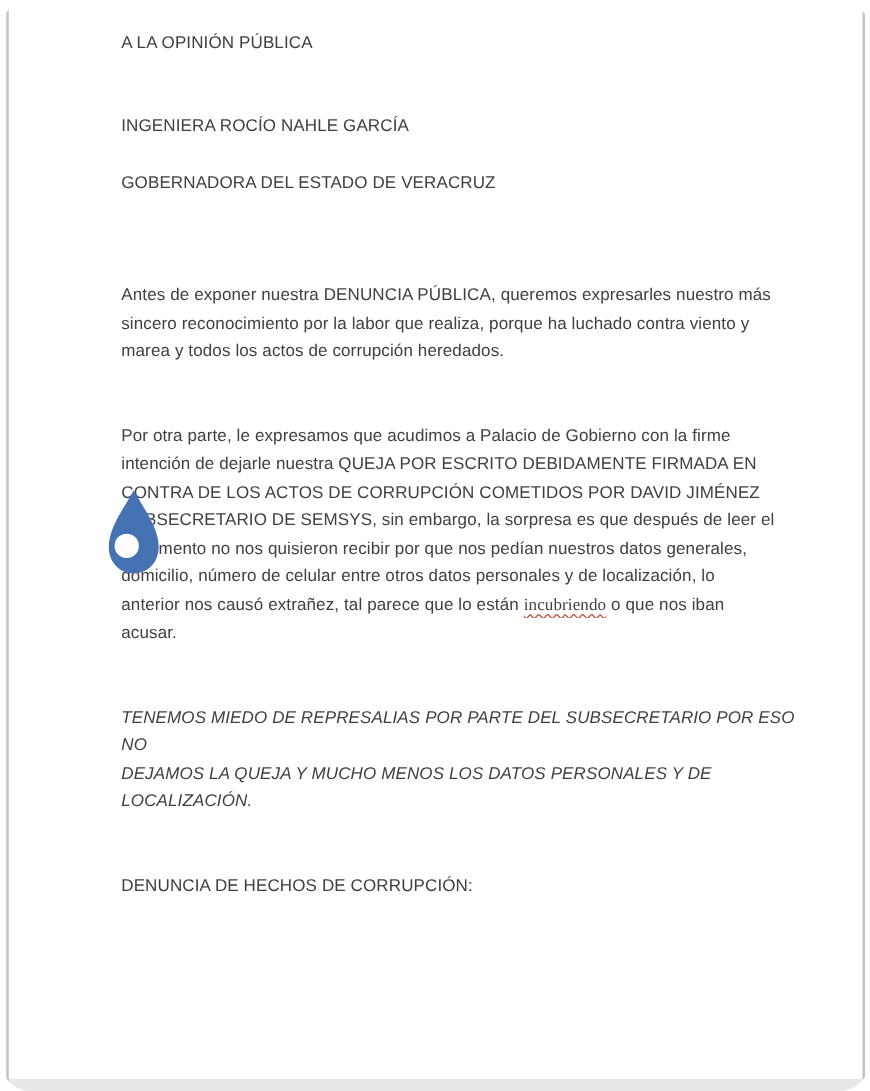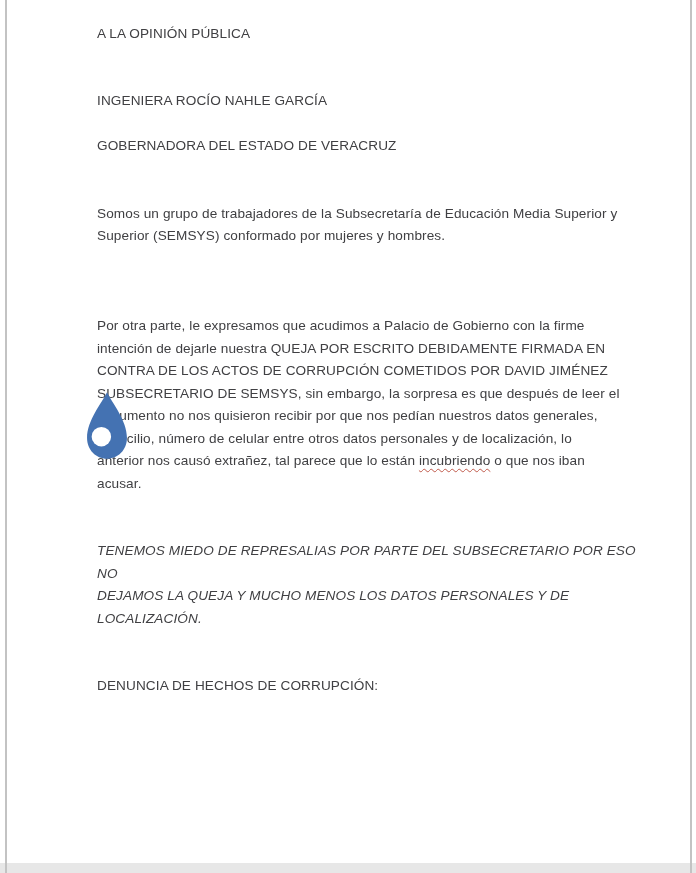--- a/index.html
+++ b/index.html
@@ -7,20 +7,21 @@
     padding: 0;
     background: #ffffff;
   }
   .page {
     position: relative;
     width: 696px;
     height: 873px;
     background: #ffffff;
     overflow: hidden;
     font-family: "Liberation Sans", "DejaVu Sans", sans-serif;
+    border-radius: 25px;
   }
   .edge-left, .edge-right {
     position: absolute;
     top: 0;
     bottom: 0;
     width: 2px;
     background: #c3c3c3;
     z-index: 3;
   }
   .edge-left  { left: 5px; }
@@ -54,20 +55,21 @@
   .para-recognition { margin-bottom: 28px; }
   .para-complaint   { margin-bottom: 15px; }
   .para-fear        { margin-bottom: 27px; font-style: italic; }
   .para-denuncia    { margin-bottom: 34px; }
   .misspelled {
     text-decoration: underline;
     text-decoration-style: wavy;
     text-decoration-color: #c05a4c;
     text-decoration-thickness: 1px;
     text-underline-offset: 3px;
+    font-family: Liberation Serif, serif;
   }
   .watermark-drop {
     position: absolute;
     left: 85px;
     top: 392px;
     width: 44px;
     height: 68px;
     z-index: 4;
   }
 </style>
@@ -79,23 +81,24 @@
   <div class="edge-left"></div>
   <div class="edge-right"></div>
   <div class="page-bottom-strip"></div>
 
   <div class="content">
     <p class="doc-title"><span>A LA OPINIÓN PÚBLICA</span></p>
 
     <p class="recipient-name">INGENIERA ROCÍO NAHLE GARCÍA</p>
     <p class="recipient-title">GOBERNADORA DEL ESTADO DE VERACRUZ</p>
 
-    <p class="para-intro">Somos un grupo de trabajadores de la Subsecretaría de Educación Media Superior y
-Superior (SEMSYS) conformado por mujeres y hombres.</p>
 
+    <p class="para-recognition">Antes de exponer nuestra DENUNCIA PÚBLICA, queremos expresarles nuestro más
+sincero reconocimiento por la labor que realiza, porque ha luchado contra viento y
+marea y todos los actos de corrupción heredados.</p>
 
     <p class="para-complaint"><span>Por otra parte, le expresamos que acudimos a Palacio de Gobierno con la firme
 intención de dejarle nuestra QUEJA POR ESCRITO DEBIDAMENTE FIRMADA EN
 CONTRA DE LOS ACTOS DE CORRUPCIÓN COMETIDOS POR DAVID JIMÉNEZ
 SUBSECRETARIO DE SEMSYS, sin embargo, la sorpresa es que después de leer el
 documento no nos quisieron recibir por que nos pedían nuestros datos generales,
 domicilio, número de celular entre otros datos personales y de localización, lo
 anterior nos causó extrañez, tal parece que lo están </span><span class="misspelled">incubriendo</span><span> o que nos iban
 acusar.</span></p>
 

